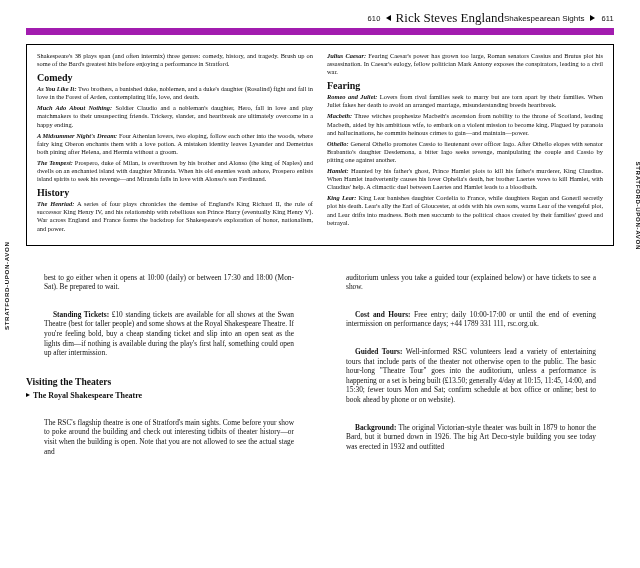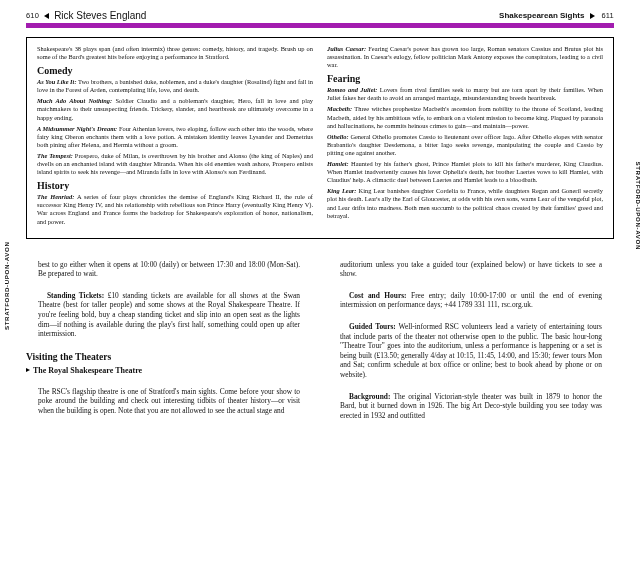--- a/index.html
+++ b/index.html
@@ -11,30 +11,30 @@
     overflow:hidden;
     position:relative;
   }
   .page{
     position:absolute;inset:0;
     padding:10px 26px 8px 26px;
     box-sizing:border-box;
   }
   
   .runhead{
-    display:flex;align-items:center;justify-content:space-between;
-    border-bottom:5px solid #a21caf;
+    display:flex;align-items:center;justify-content:flex-end;
+    border-bottom:7px solid #a21caf;
     padding-bottom:2px;
     margin-bottom:9px;
   }
   .rh-left{display:flex;align-items:center;gap:5px;}
   .folio{font-size:7.5px;font-family:"Liberation Sans",sans-serif;letter-spacing:.2px;}
-  .rh-title{font-size:10px;font-family:Liberation Sans, sans-serif;}
+  .rh-title{font-size:13px;font-family:Liberation Serif, serif;}
   .rh-right{display:flex;align-items:center;gap:6px;}
-  .rh-strong{font-size:8px;font-weight:bold;font-family:"Liberation Sans",sans-serif;}
+  .rh-strong{font-size:8px;font-weight:normal;font-family:"Liberation Sans",sans-serif;}
   .tri{
     width:0;height:0;
     border-top:3.2px solid transparent;
     border-bottom:3.2px solid transparent;
     border-left:5px solid #000;
   }
   .tri.left{
     border-left:none;
     border-right:5px solid #000;
   }
@@ -95,21 +95,21 @@
   .sub.first{margin-top:0;}
   .ital{font-style:italic;font-weight:bold;}
 
   
   .main{
     display:flex;
     gap:16px;
   }
   .col{flex:1;}
   .col p{
-    margin:12px;
+    margin:18px;
     font-size:7.4px;
     line-height:9.6px;
     text-align:justify;
     text-indent:0;
   }
   .col p.ind{text-indent:9px;}
   .h2{
     font-family:"Liberation Serif",serif;
     font-weight:bold;
     font-size:9.6px;

